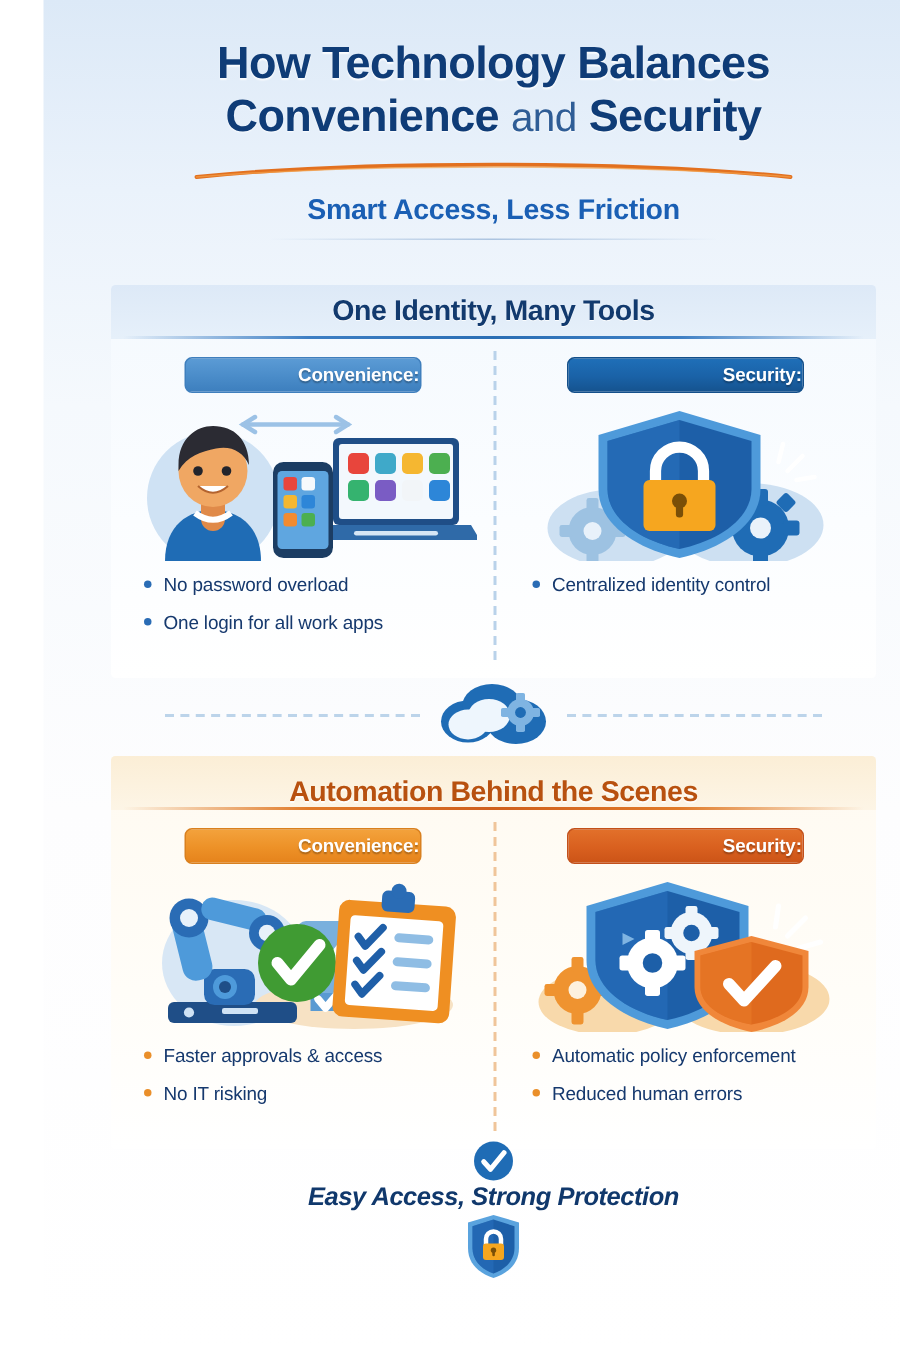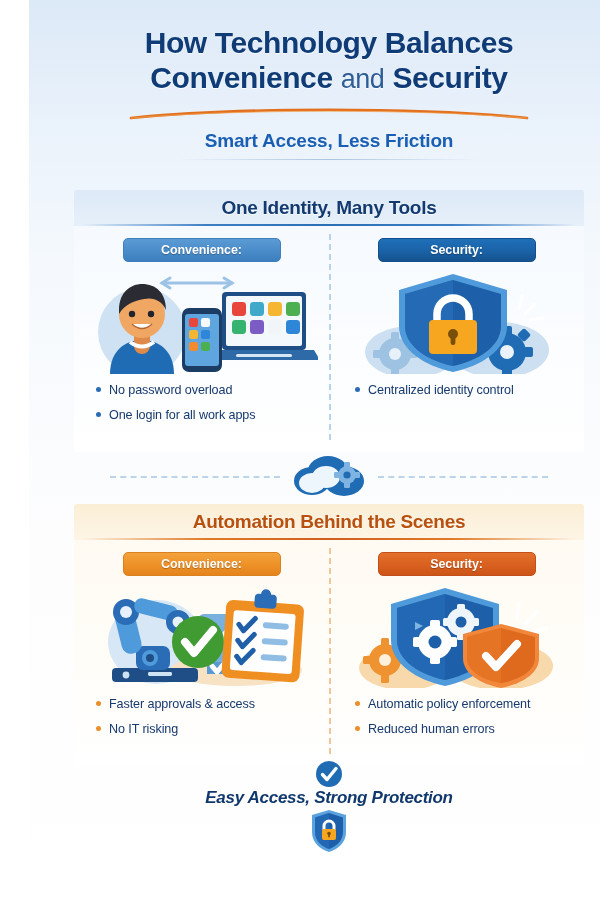--- a/index.html
+++ b/index.html
@@ -75,21 +75,21 @@
   .panel-amber { top: 504px; height: 262px; background: linear-gradient(180deg,#fffaf1 0%, #fffdf8 60%, #ffffff 100%); }
 
   .panel-head {
     height: 36px;
     display: flex;
     align-items: center;
     justify-content: center;
     position: relative;
   }
   .panel-blue .panel-head  { background: linear-gradient(180deg,#dde9f7 0%, #e6f0fa 100%); }
-  .panel-amber .panel-head { background: linear-gradient(180deg,#fbeed6 0%, #fdf5e6 100%); }
+  .panel-amber .panel-head { background: linear-gradient(180deg,#fbeed6 0%, #fdf5e6 100%); align-items: flex-end; }
   .panel-head::after {
     content: "";
     position: absolute;
     left: 8px; right: 8px; bottom: 0;
     height: 2px;
   }
   .panel-blue .panel-head::after {
     background: linear-gradient(90deg, rgba(42,110,180,0) 0%, #3e7fc4 25%, #2a6eb4 50%, #3e7fc4 75%, rgba(42,110,180,0) 100%);
   }
   .panel-amber .panel-head::after {
@@ -125,21 +125,21 @@
     border-left: 2px dashed #b9d2ea;
   }
   .panel-amber .col-divider { border-left-color: #f0c59a; }
 
   .pill {
     display: block;
     margin: 0 auto;
     width: 156px;
     height: 22px;
     line-height: 22px;
-    text-align: center;
+    text-align: right;
     border-radius: 5px;
     color: #ffffff;
     font-size: 12.5px;
     font-weight: bold;
     letter-spacing: -0.1px;
     text-shadow: 0 1px 1px rgba(0,0,0,0.28);
   }
   .pill-conv-blue { background: linear-gradient(180deg,#5b9bd5 0%, #4a8cc9 55%, #3d7fbe 100%); border:1px solid #3f7fbd; }
   .pill-sec-blue  { background: linear-gradient(180deg,#1f6fb8 0%, #1a62a7 55%, #15538f 100%); border:1px solid #134f8a; }
   .pill-conv-amb  { background: linear-gradient(180deg,#f3a23c 0%, #ed9127 55%, #e5831c 100%); border:1px solid #d9801f; }

